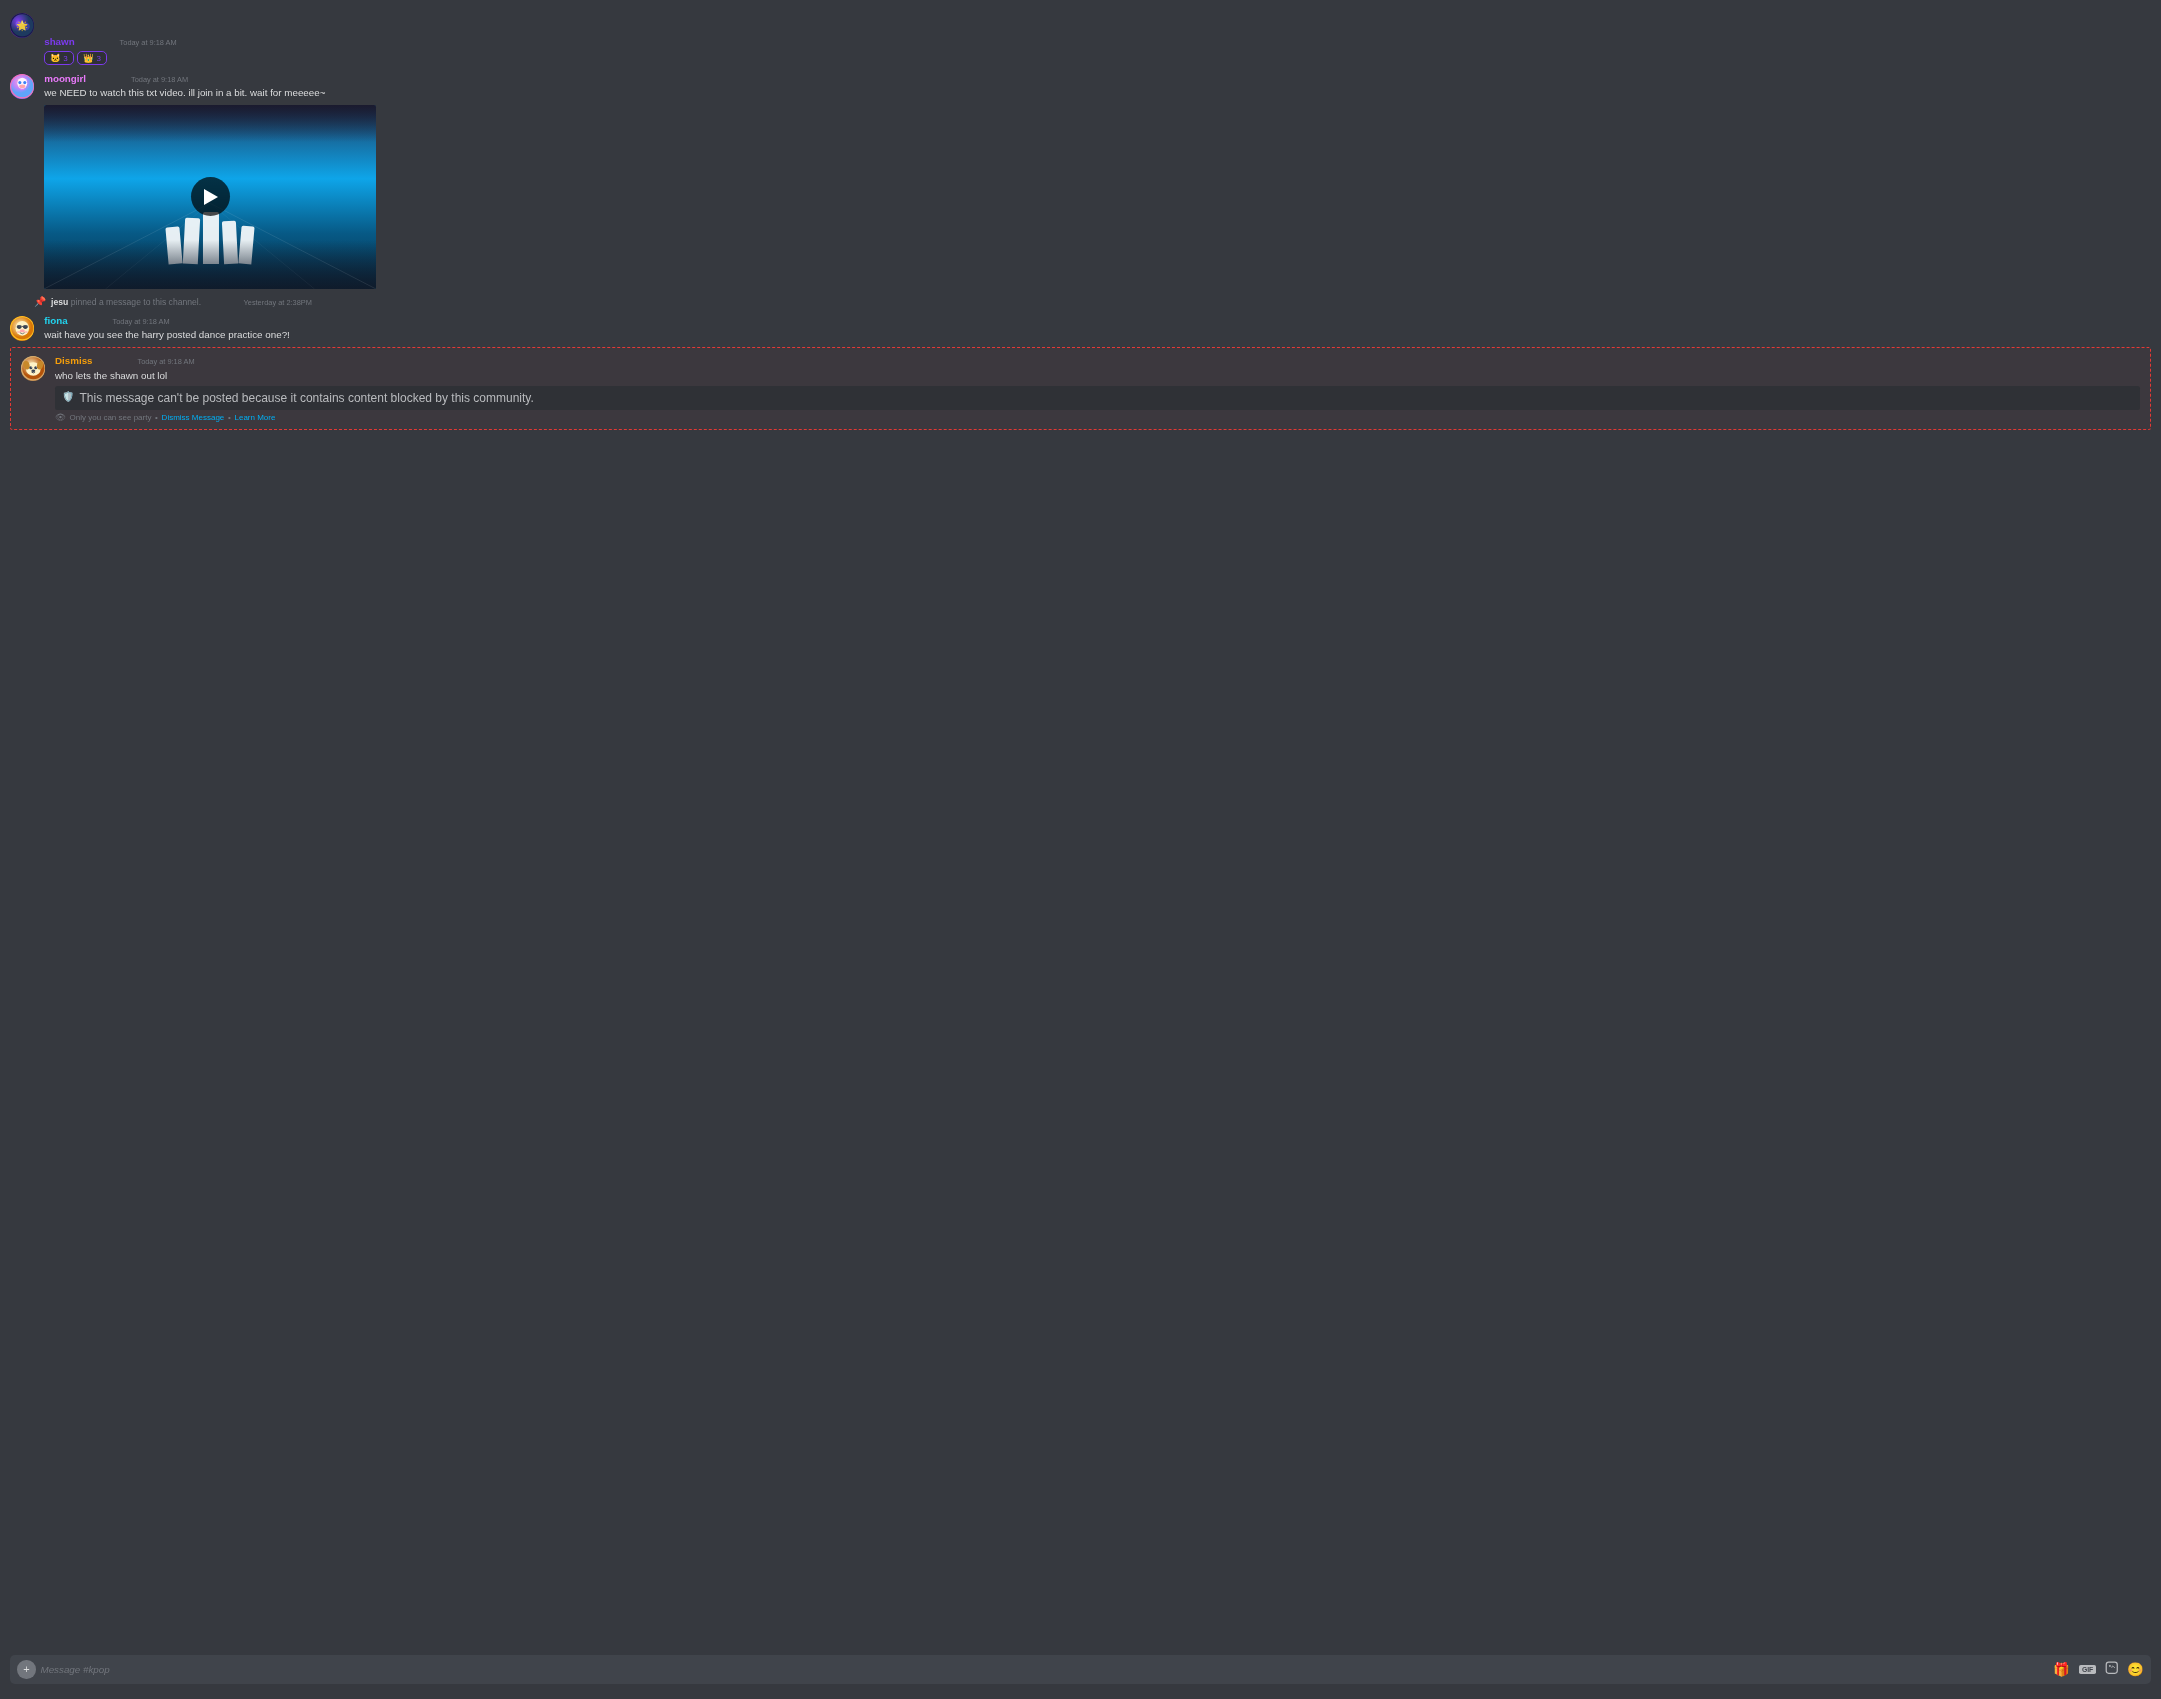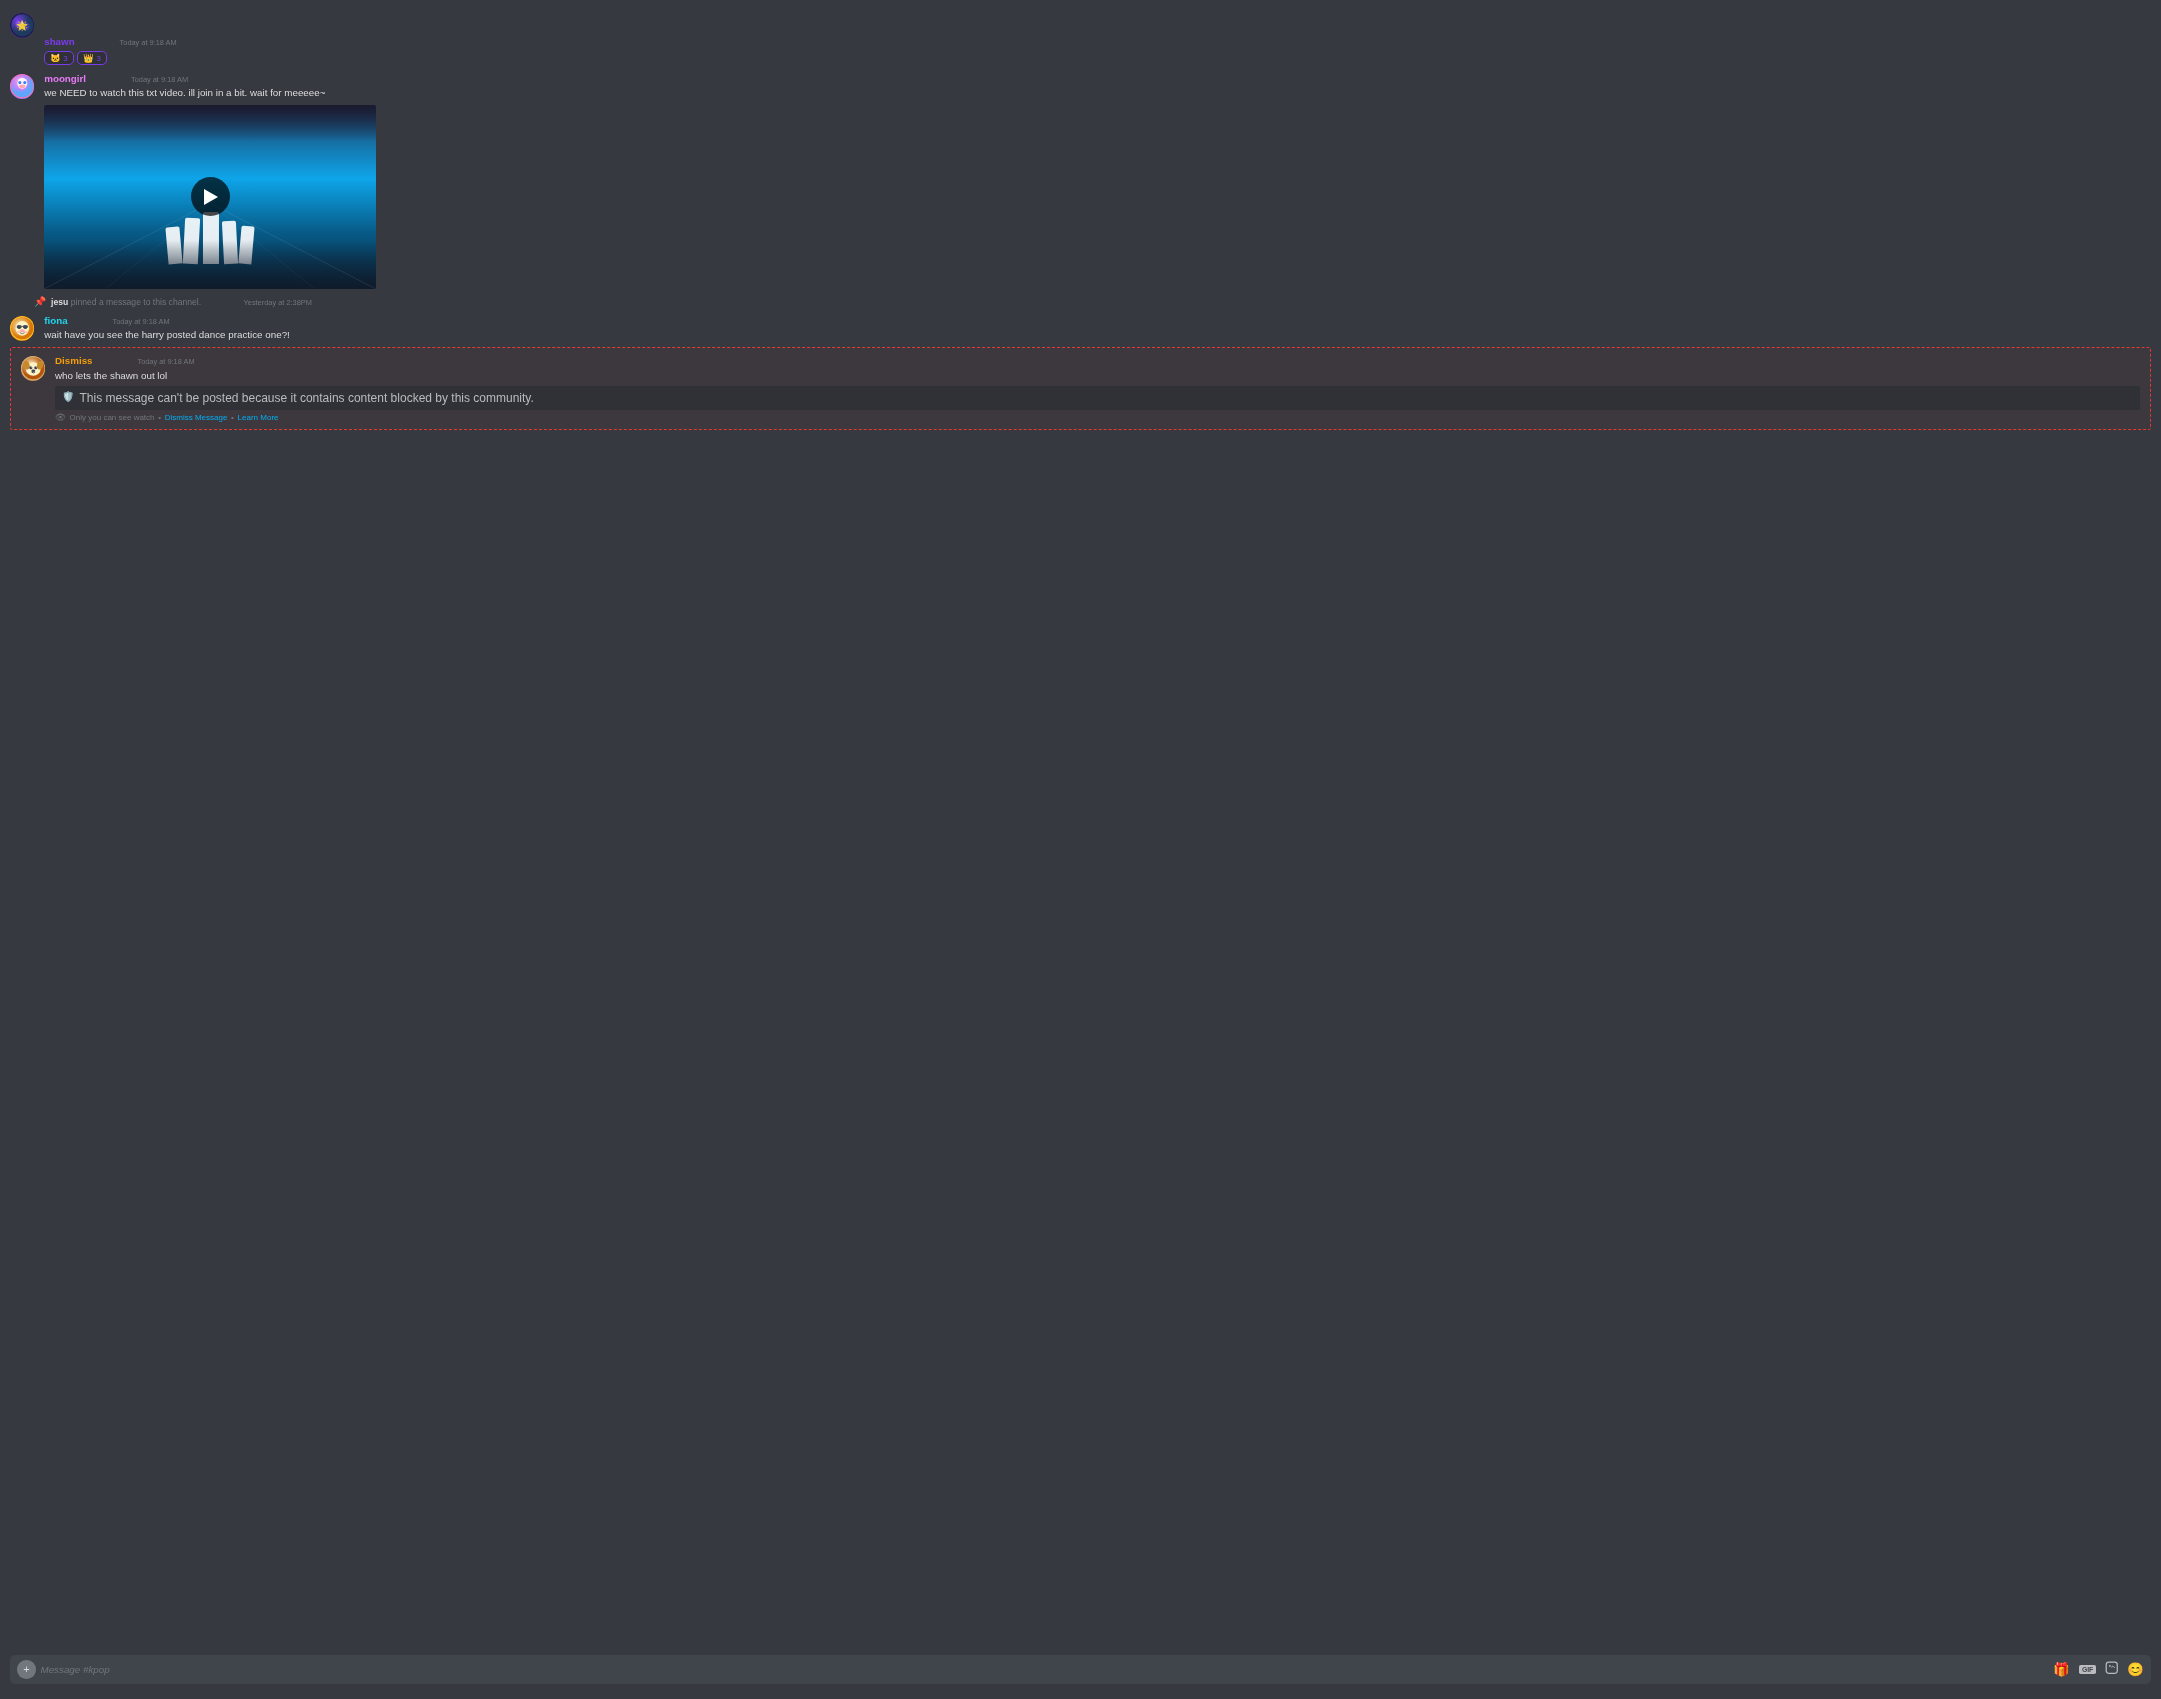--- a/index.html
+++ b/index.html
@@ -476,21 +476,21 @@
       </div>
       <div class="message-text">who lets the shawn out lol</div>
 
       <div class="blocked-notice">
         <span class="blocked-icon">🛡️</span>
         <span class="blocked-text">This message can't be posted because it contains content blocked by this community.</span>
       </div>
 
       <div class="visibility-notice">
         <span class="visibility-icon">👁</span>
-        <span>Only you can see watch</span>
+        <span>Only you can see party</span>
         <span class="dot-separator">•</span>
         <a class="notice-link" href="#">Dismiss Message</a>
         <span class="dot-separator">•</span>
         <a class="notice-link" href="#">Learn More</a>
       </div>
     </div>
   </div>
 
 </div>
 

